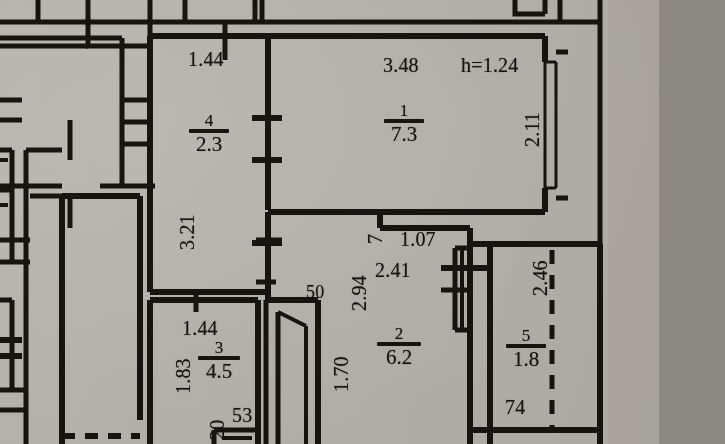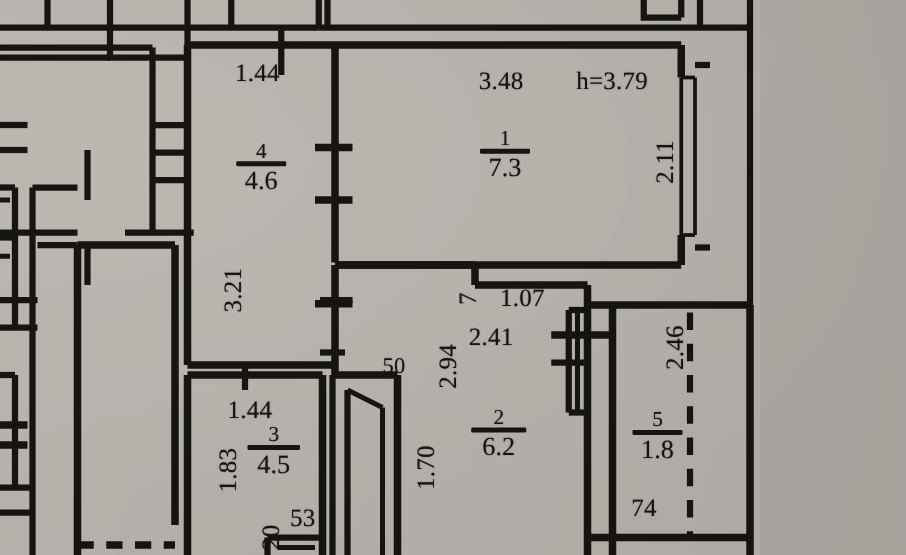--- a/index.html
+++ b/index.html
@@ -2,21 +2,21 @@
 <html><head>
 <meta charset="utf-8">
 <style>
   html, body {
     margin: 0;
     padding: 0;
     background: #8d8a86;
   }
   #plan-root {
     position: relative;
-    width: 725px;
+    width: 659px;
     height: 444px;
     background: #b6b1ab;
     overflow: hidden;
     font-family: "Liberation Serif", "DejaVu Serif", serif;
     -webkit-font-smoothing: antialiased;
   }
   
   #paper {
     position: absolute;
     left: 0; top: 0;
@@ -236,25 +236,25 @@
 
       <path d="M340 0 V10" stroke-width="0"></path>
     </g>
   </svg>
 
   <div class="lbl dim" style="left:188px; top:48px;">1.44</div>
   <div class="lbl dim rot90" style="left:176px; top:250px;">3.21</div>
   <div class="room-tag" style="left:186px; top:113px; width:46px;">
     <span class="num">4</span>
     <span class="bar" style="width:40px;"></span>
-    <span class="area">4.6</span>
+    <span class="area">2.3</span>
   </div>
 
   <div class="lbl dim" style="left:383px; top:54px;">3.48</div>
-  <div class="lbl dim" style="left:461px; top:54px;">h=3.79</div>
+  <div class="lbl dim" style="left:461px; top:54px;">h=1.24</div>
   <div class="lbl dim rot90" style="left:521px; top:147px;">2.11</div>
   <div class="room-tag" style="left:381px; top:103px; width:46px;">
     <span class="num">1</span>
     <span class="bar" style="width:40px;"></span>
     <span class="area">7.3</span>
   </div>
 
   <div class="lbl dim rot90" style="left:364px; top:244px;">7</div>
   <div class="lbl dim" style="left:400px; top:228px;text-align:center;">1.07</div>
   <div class="lbl dim" style="left:375px; top:259px;">2.41</div>

